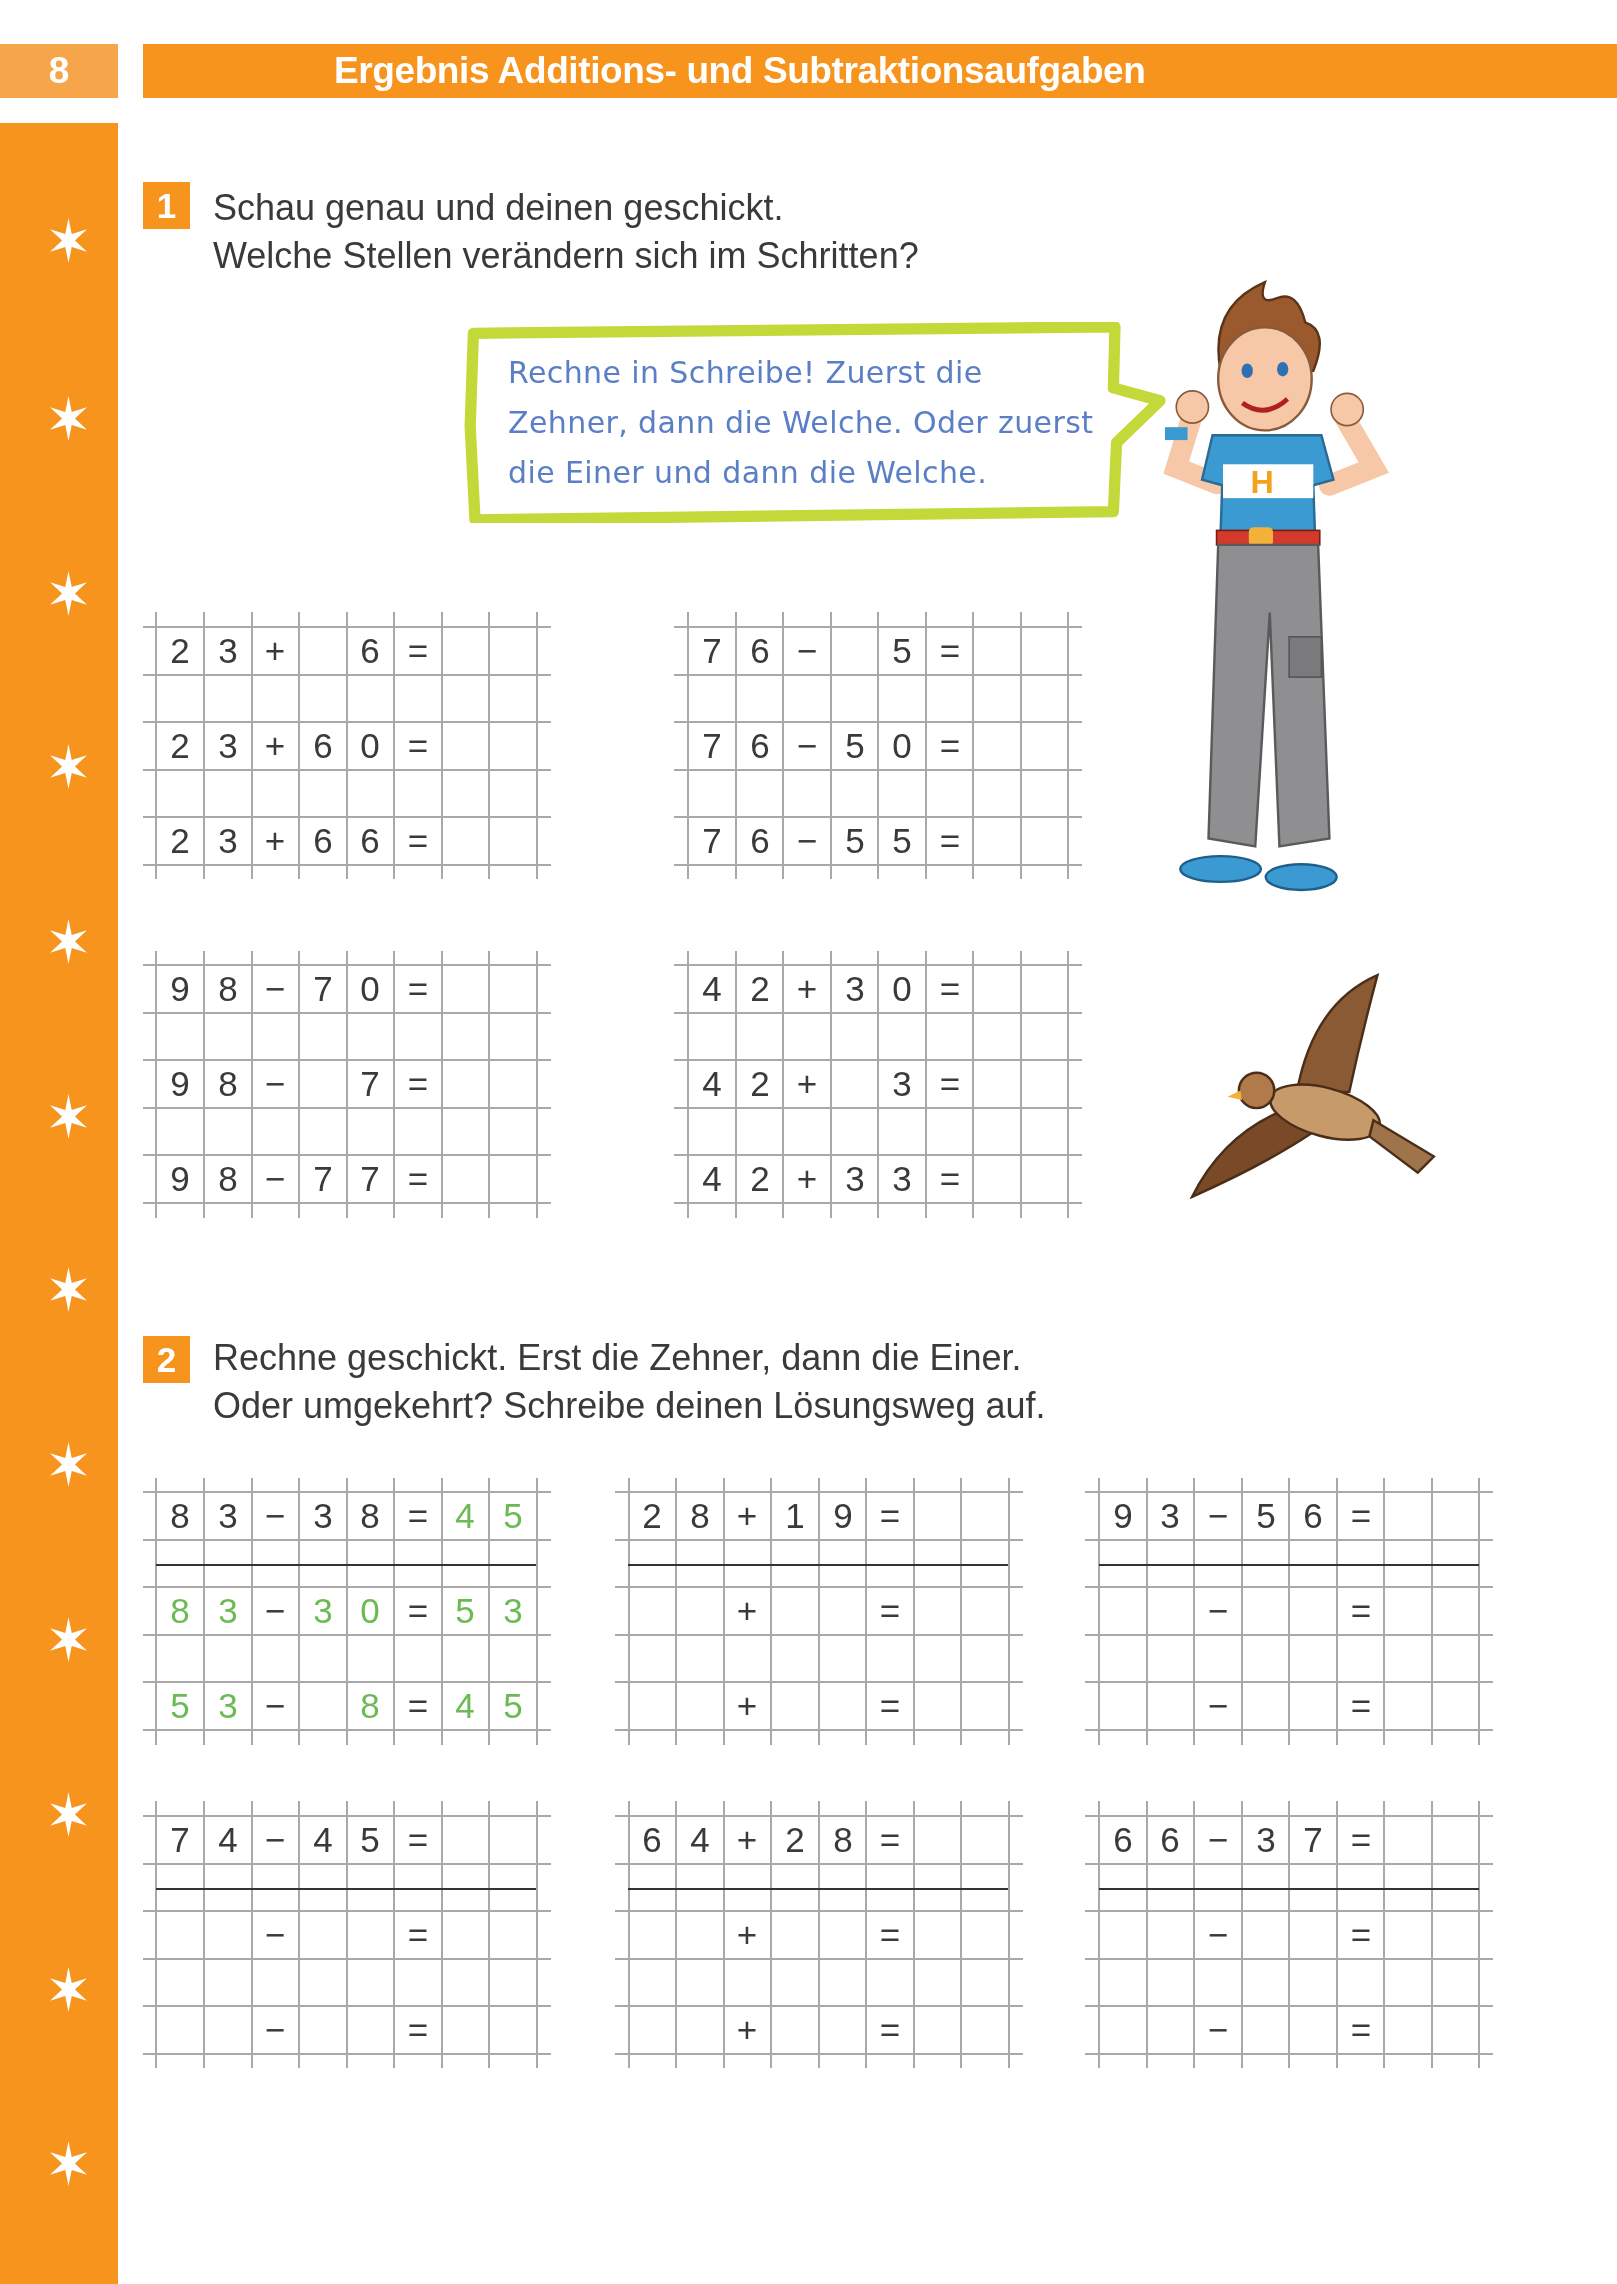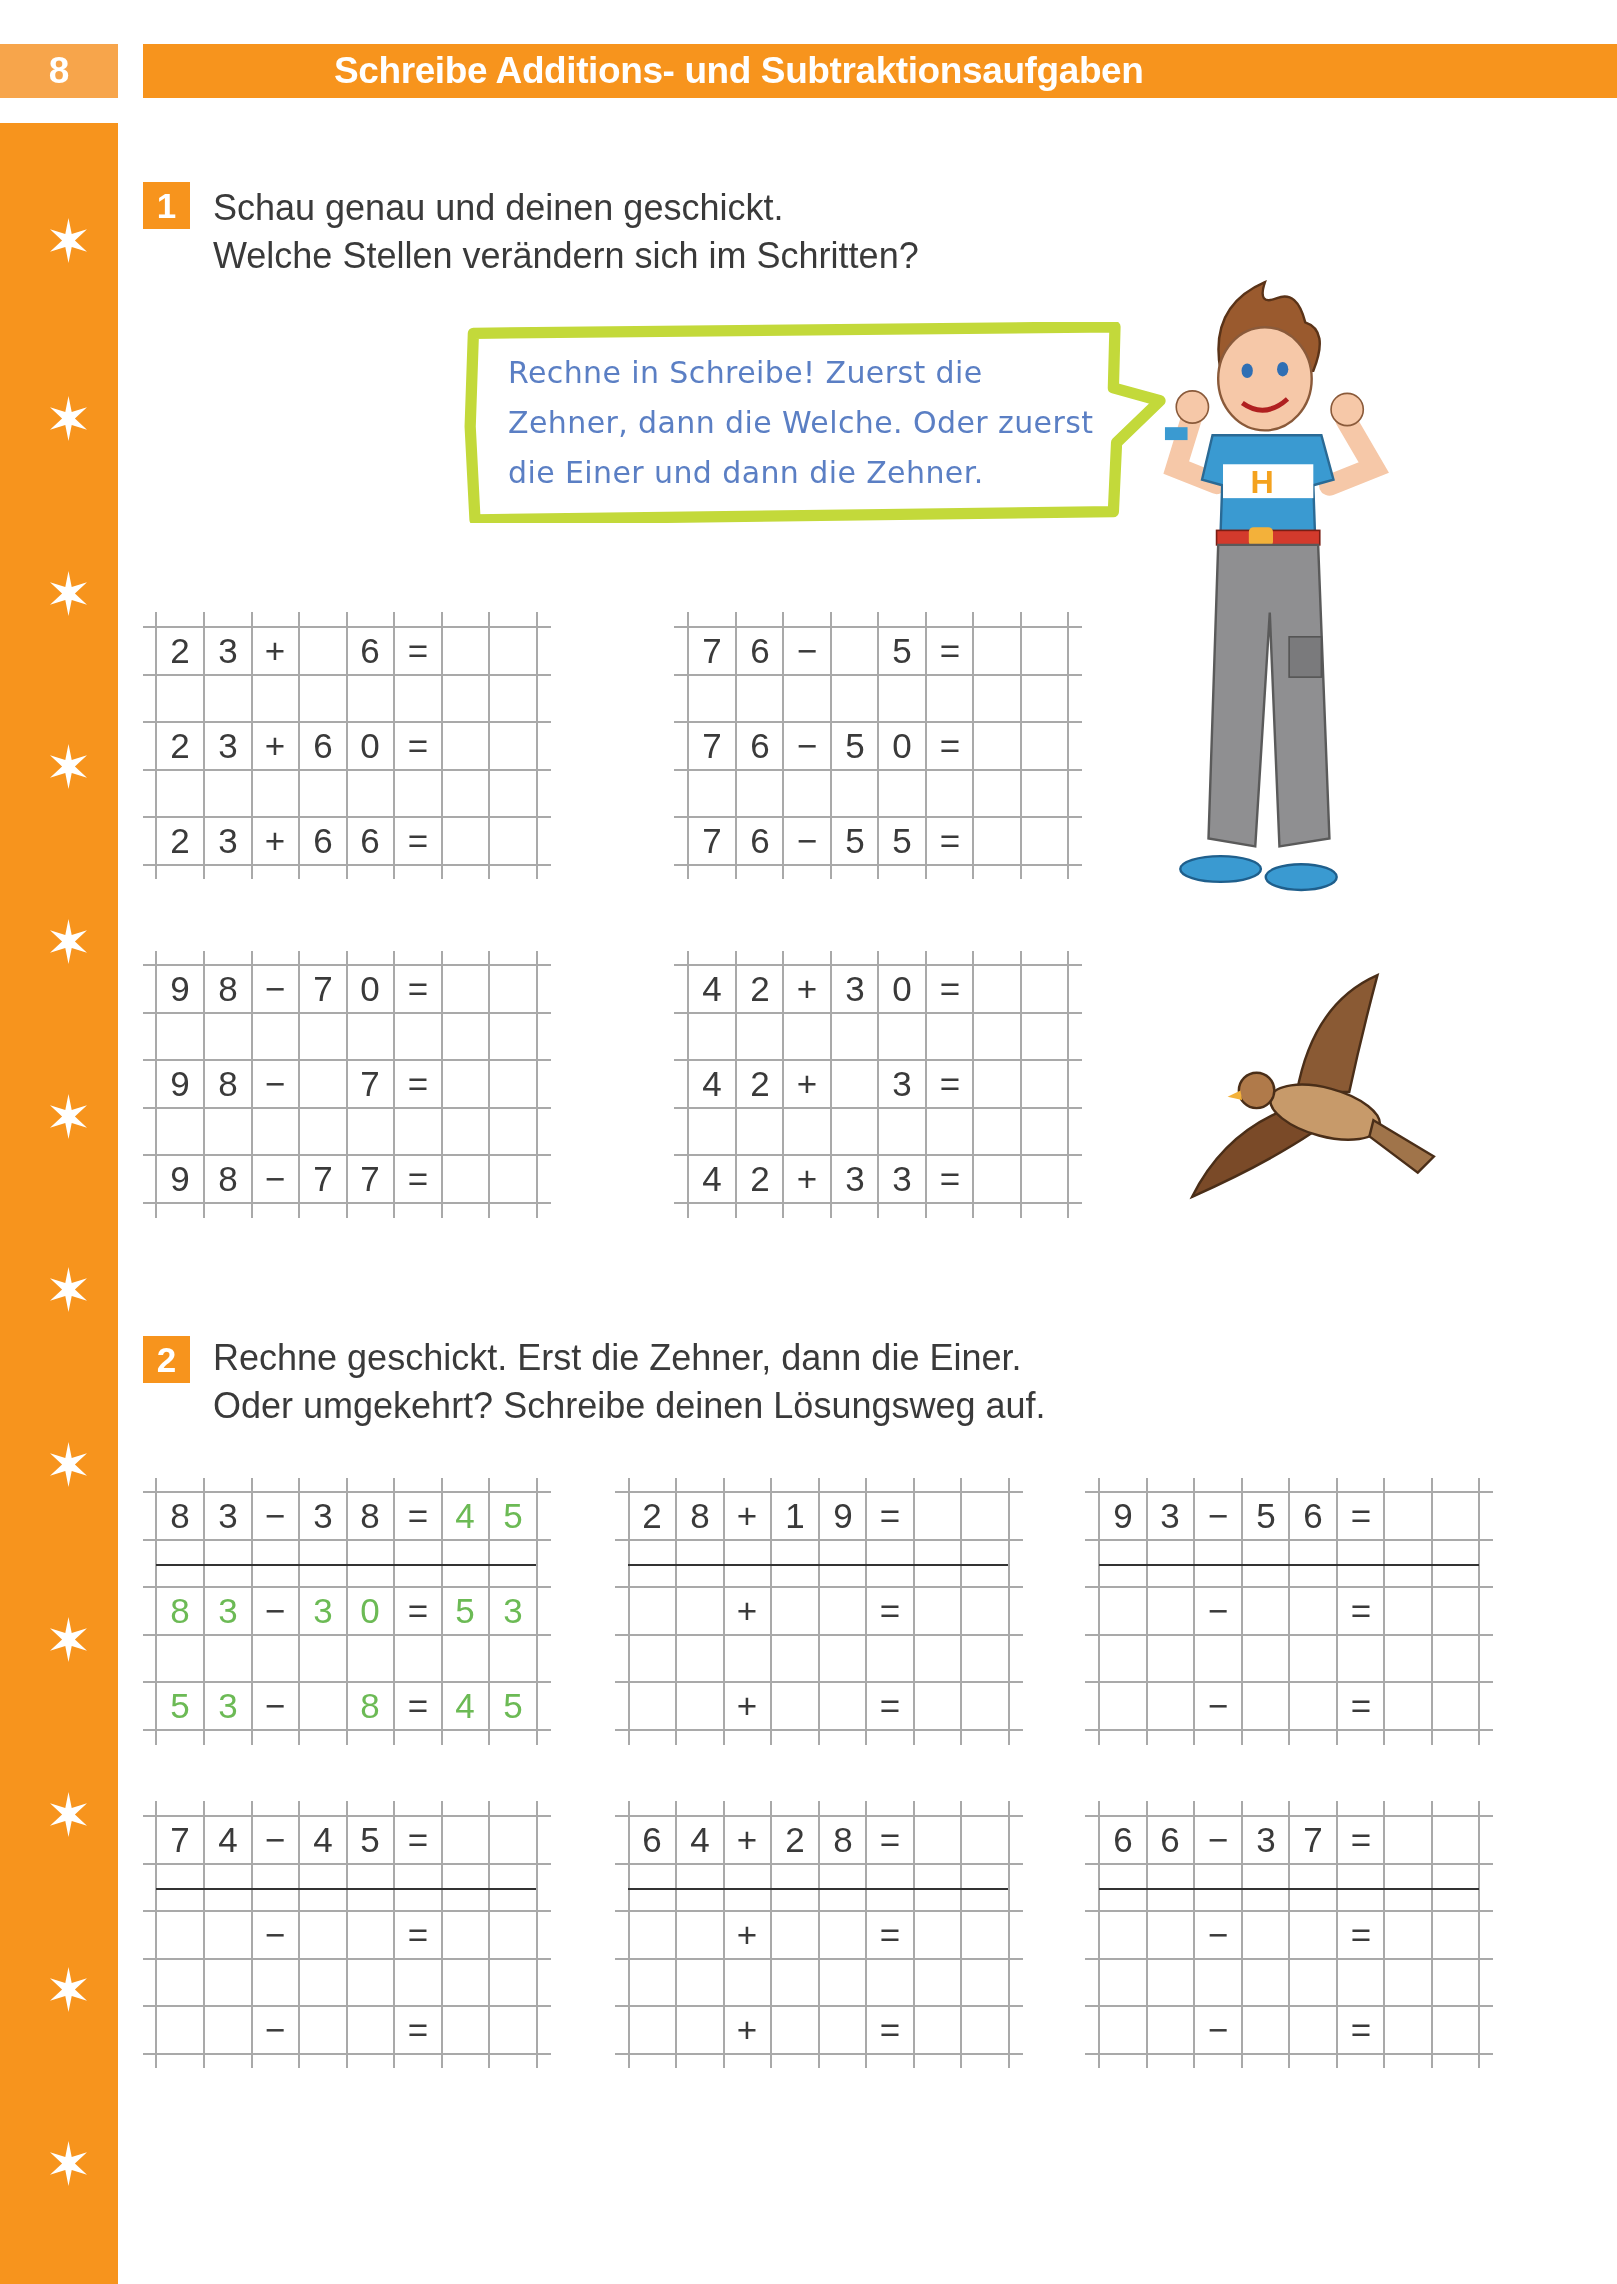--- a/index.html
+++ b/index.html
@@ -18,21 +18,21 @@
   .vline{position:absolute;width:2.4px;background:#a9a9a9;}
   .rule{position:absolute;height:2.4px;background:#333;}
   .cell{position:absolute;width:48px;height:48px;display:flex;align-items:center;justify-content:center;font-size:35px;color:#3a3a3a;font-family:"Liberation Sans",sans-serif;}
   .cell.green{color:#6cba55;}
 </style>
 </head>
 <body>
 
 <div id="page-number-box" class="abs">8</div>
 <div id="header-bar" class="abs"></div>
-<div id="header-title" class="abs">Schreibe Additions- und Subtraktionsaufgaben</div>
+<div id="header-title" class="abs">Ergebnis Additions- und Subtraktionsaufgaben</div>
 
 <div id="sidebar" class="abs"></div>
 <div id="stars">
     <svg class="star" style="top:218px" viewBox="0 0 46 56">
       <path d="M23 0 L27 20 L46 14 L31 28 L46 42 L27 36 L23 56 L19 36 L0 42 L15 28 L0 14 L19 20 Z" fill="#ffffff"></path>
     </svg>
     <svg class="star" style="top:396px" viewBox="0 0 46 56">
       <path d="M23 0 L27 20 L46 14 L31 28 L46 42 L27 36 L23 56 L19 36 L0 42 L15 28 L0 14 L19 20 Z" fill="#ffffff"></path>
     </svg>
     <svg class="star" style="top:571px" viewBox="0 0 46 56">
@@ -69,21 +69,21 @@
 
 <div class="badge" style="left:143px;top:182px;">1</div>
 <div class="instr" style="left:213px;top:184px;">Schau genau und deinen geschickt.</div>
 <div class="instr" style="left:213px;top:232px;">Welche Stellen verändern sich im Schritten?</div>
 
 <svg class="abs" style="left:463px;top:322px;" width="709" height="201" viewBox="0 0 880 250">
   <path d="M12 14 L810 6 L808 82 L866 98 L812 150 L808 236 L14 246 L8 130 Z" fill="#ffffff" stroke="#c3d93a" stroke-width="14" stroke-linejoin="round"></path>
 </svg>
 <div class="bubble-text" style="top:348px;">Rechne in Schreibe! Zuerst die</div>
 <div class="bubble-text" style="top:398px;">Zehner, dann die Welche. Oder zuerst</div>
-<div class="bubble-text" style="top:448px;">die Einer und dann die Zehner.</div>
+<div class="bubble-text" style="top:448px;">die Einer und dann die Welche.</div>
 
 <svg class="abs" style="left:1144px;top:274px;" width="258" height="645" viewBox="0 0 320 800">
 
   <path d="M95 120 Q80 40 150 10 Q140 40 165 30 Q190 20 200 60 Q230 70 210 120 Z" fill="#9a5a2e" stroke="#5a3318" stroke-width="3"></path>
 
   <ellipse cx="150" cy="130" rx="58" ry="64" fill="#f6c8a8" stroke="#8a5a3a" stroke-width="3"></ellipse>
   <ellipse cx="128" cy="120" rx="7" ry="9" fill="#2f6fb4"></ellipse>
   <ellipse cx="172" cy="118" rx="7" ry="9" fill="#2f6fb4"></ellipse>
   <path d="M122 160 Q150 180 178 155" stroke="#b02020" stroke-width="6" fill="none"></path>
 

